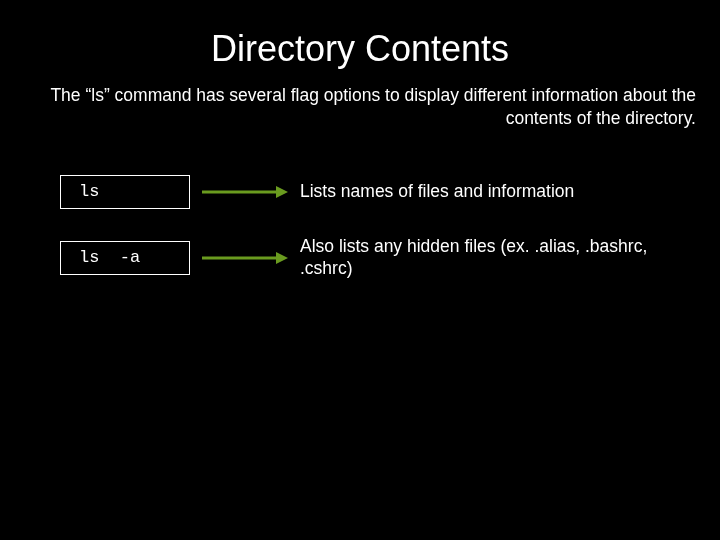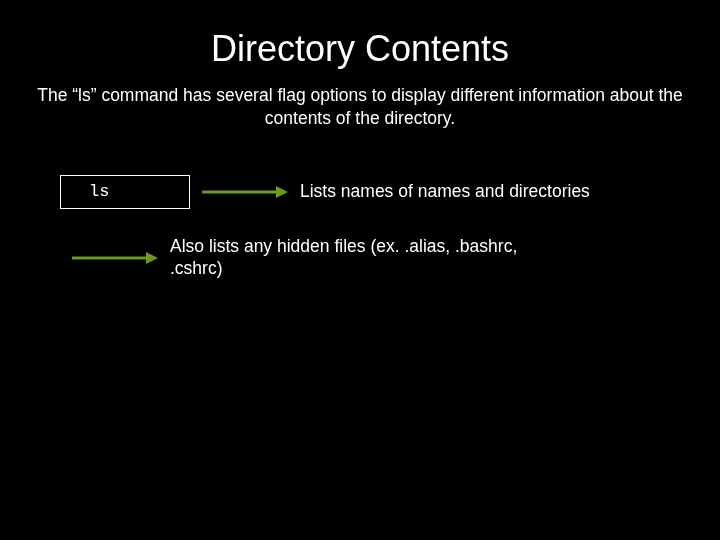--- a/index.html
+++ b/index.html
@@ -17,21 +17,21 @@
     position: relative;
     padding-top: 28px;
   }
   .title {
     text-align: center;
     font-size: 36px;
     font-weight: 400;
     margin-bottom: 14px;
   }
   .subtitle {
-    text-align: center;
+    text-align: right;
     font-size: 17.5px;
     line-height: 1.3;
     padding: 0 24px;
     margin-bottom: 40px;
   }
   .rows {
     padding-left: 60px;
   }
   .row {
     display: flex;
@@ -41,21 +41,21 @@
   }
   .cmdbox {
     width: 130px;
     height: 34px;
     border: 1px solid #fff;
     display: flex;
     align-items: center;
     font-family: "Courier New", Courier, monospace;
     font-size: 17px;
     letter-spacing: 0px;
-    padding-left: 28px;
+    padding-left: 18px;
     flex-shrink: 0;
   }
   .cmdbox .cmd-part { white-space: pre; }
   .arrow {
     flex-shrink: 0;
     width: 86px;
     height: 16px;
     margin-left: 12px;
     margin-right: 12px;
   }
@@ -75,24 +75,27 @@
   <div class="rows">
 
     <div class="row">
       <div class="cmdbox">
         <span class="cmd-part">ls</span>
       </div>
       <svg class="arrow" viewBox="0 0 86 16">
         <line x1="0" y1="8" x2="74" y2="8" stroke="#6a9b1f" stroke-width="3"></line>
         <polygon points="74,2 86,8 74,14" fill="#6a9b1f"></polygon>
       </svg>
-      <div class="desc">Lists names of names and directories</div>
+      <div class="desc">Lists names of files and information</div>
     </div>
 
     <div class="row">
+      <div class="cmdbox">
+        <span class="cmd-part">ls  -a</span>
+      </div>
       <svg class="arrow" viewBox="0 0 86 16">
         <line x1="0" y1="8" x2="74" y2="8" stroke="#6a9b1f" stroke-width="3"></line>
         <polygon points="74,2 86,8 74,14" fill="#6a9b1f"></polygon>
       </svg>
       <div class="desc">Also lists any hidden files (ex. .alias, .bashrc, .cshrc)</div>
     </div>
 
 
 
   </div>

